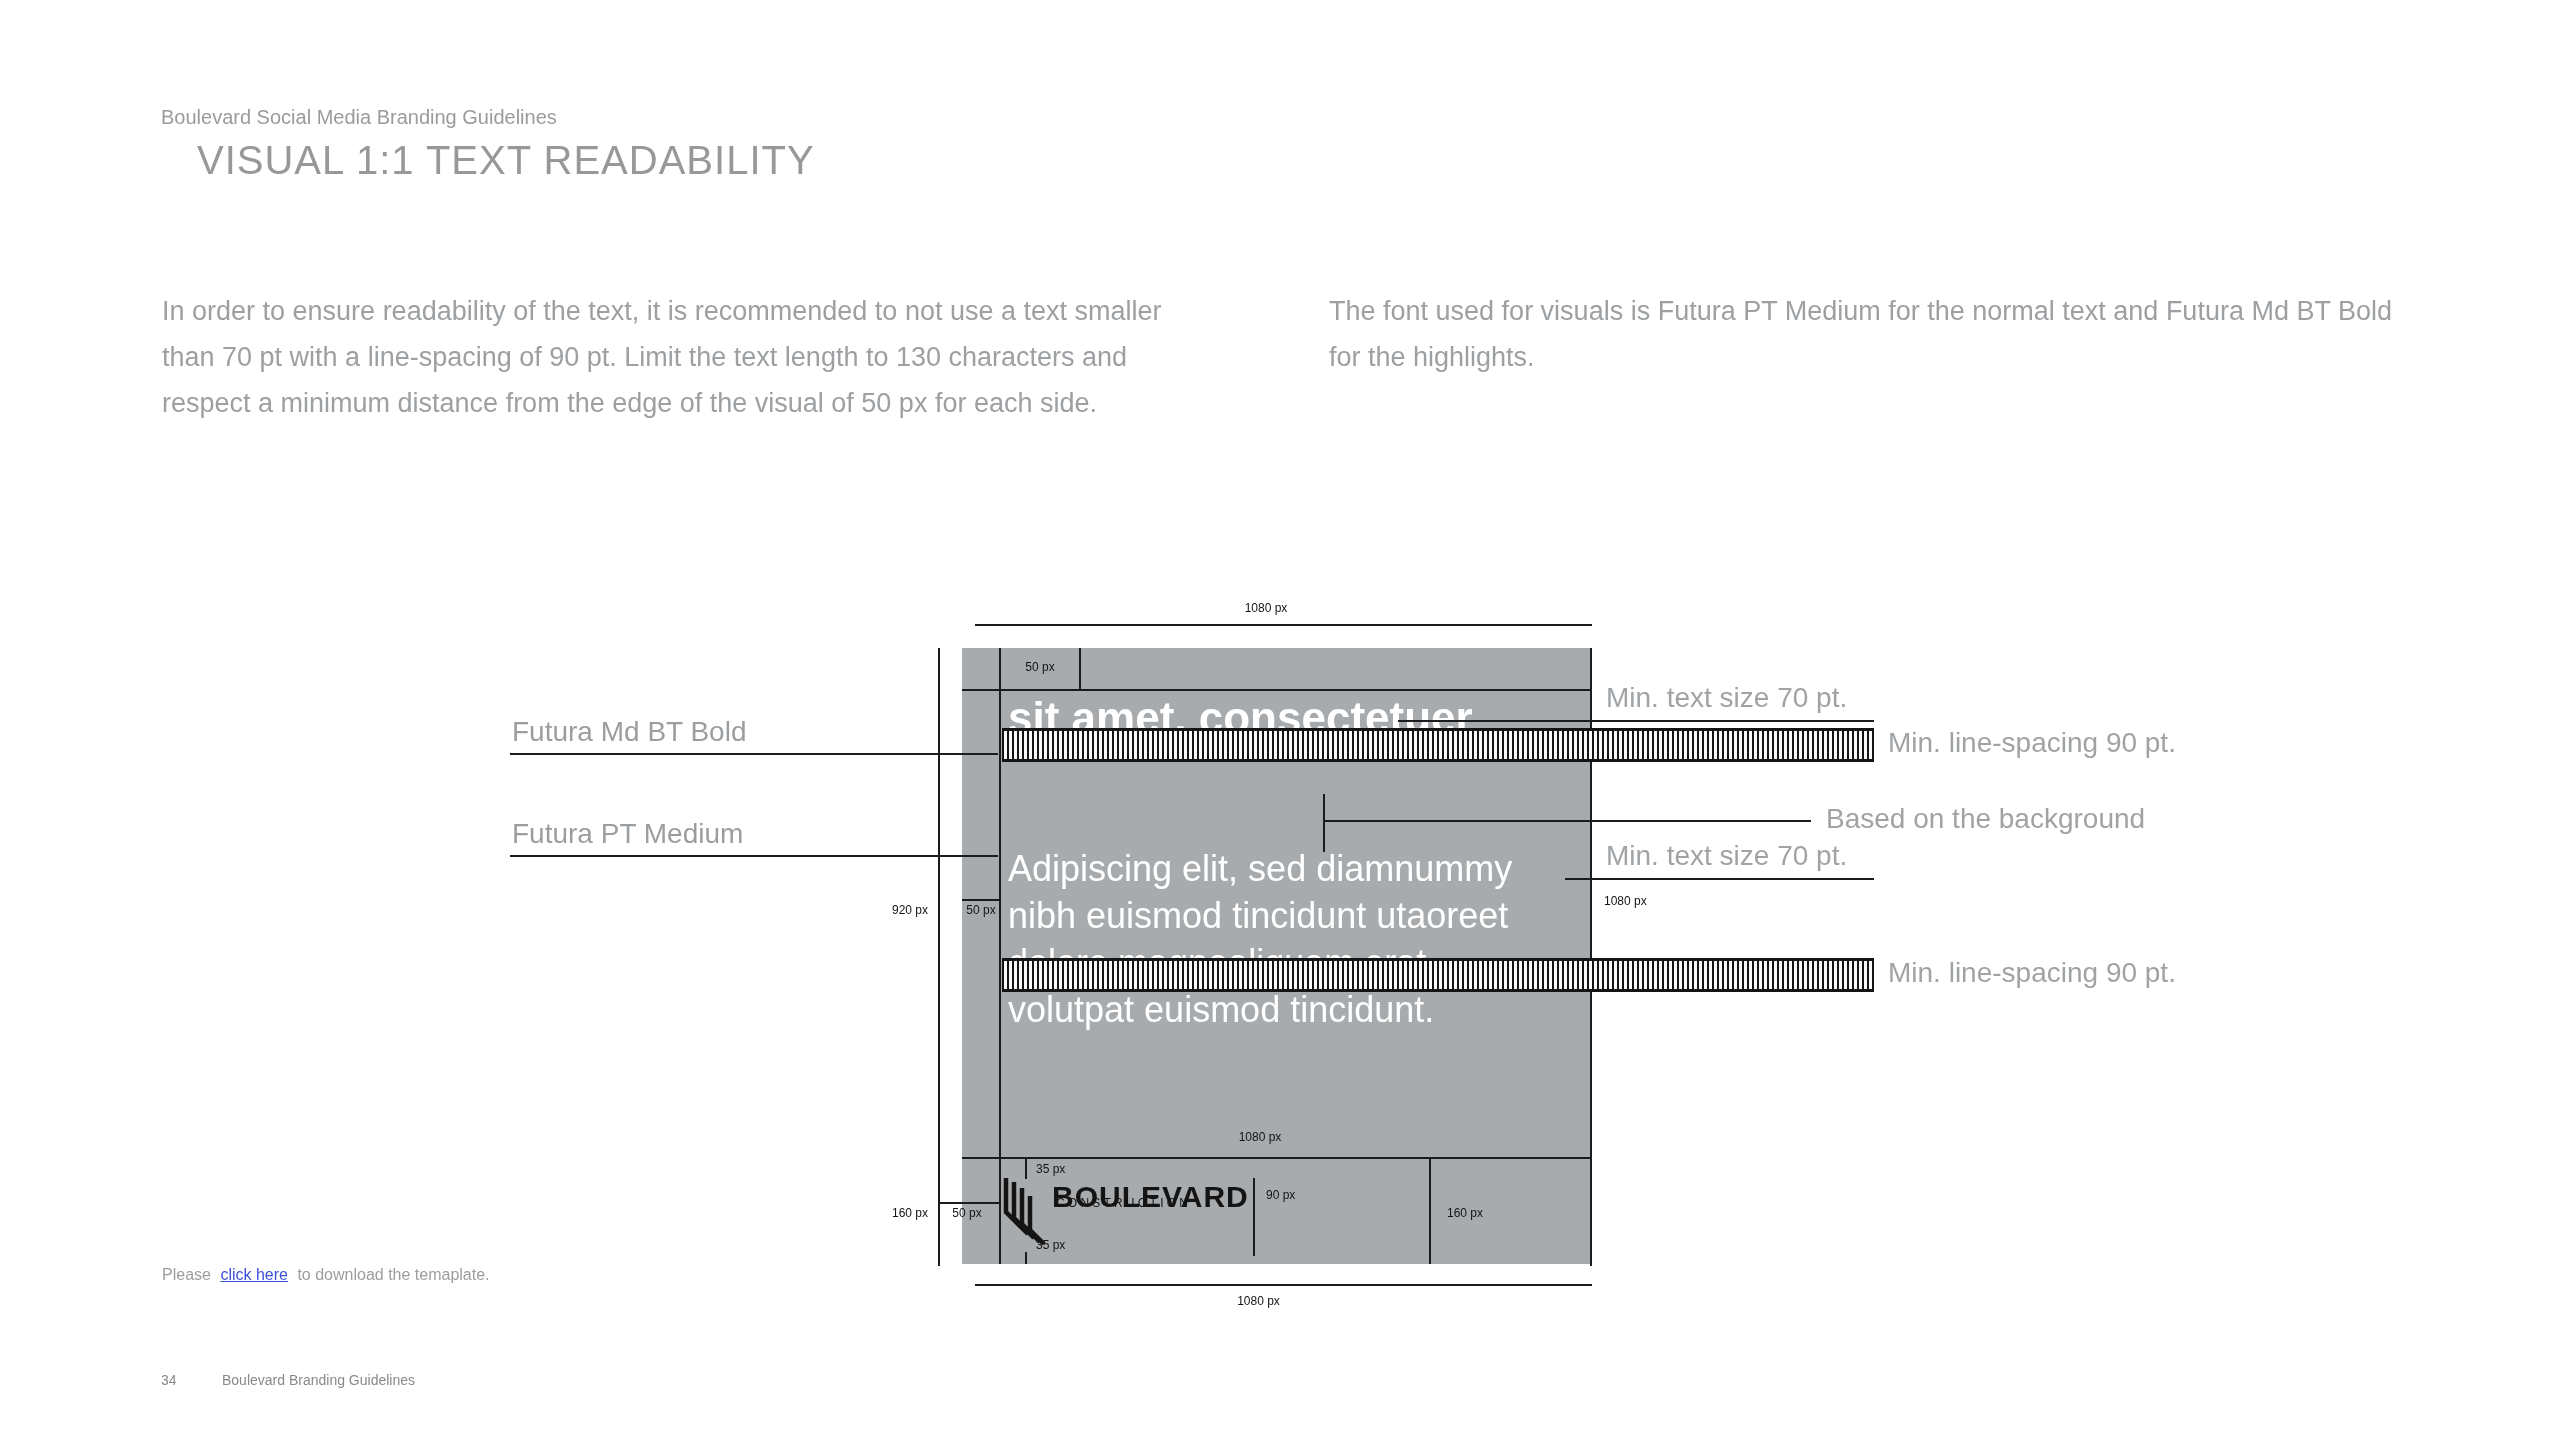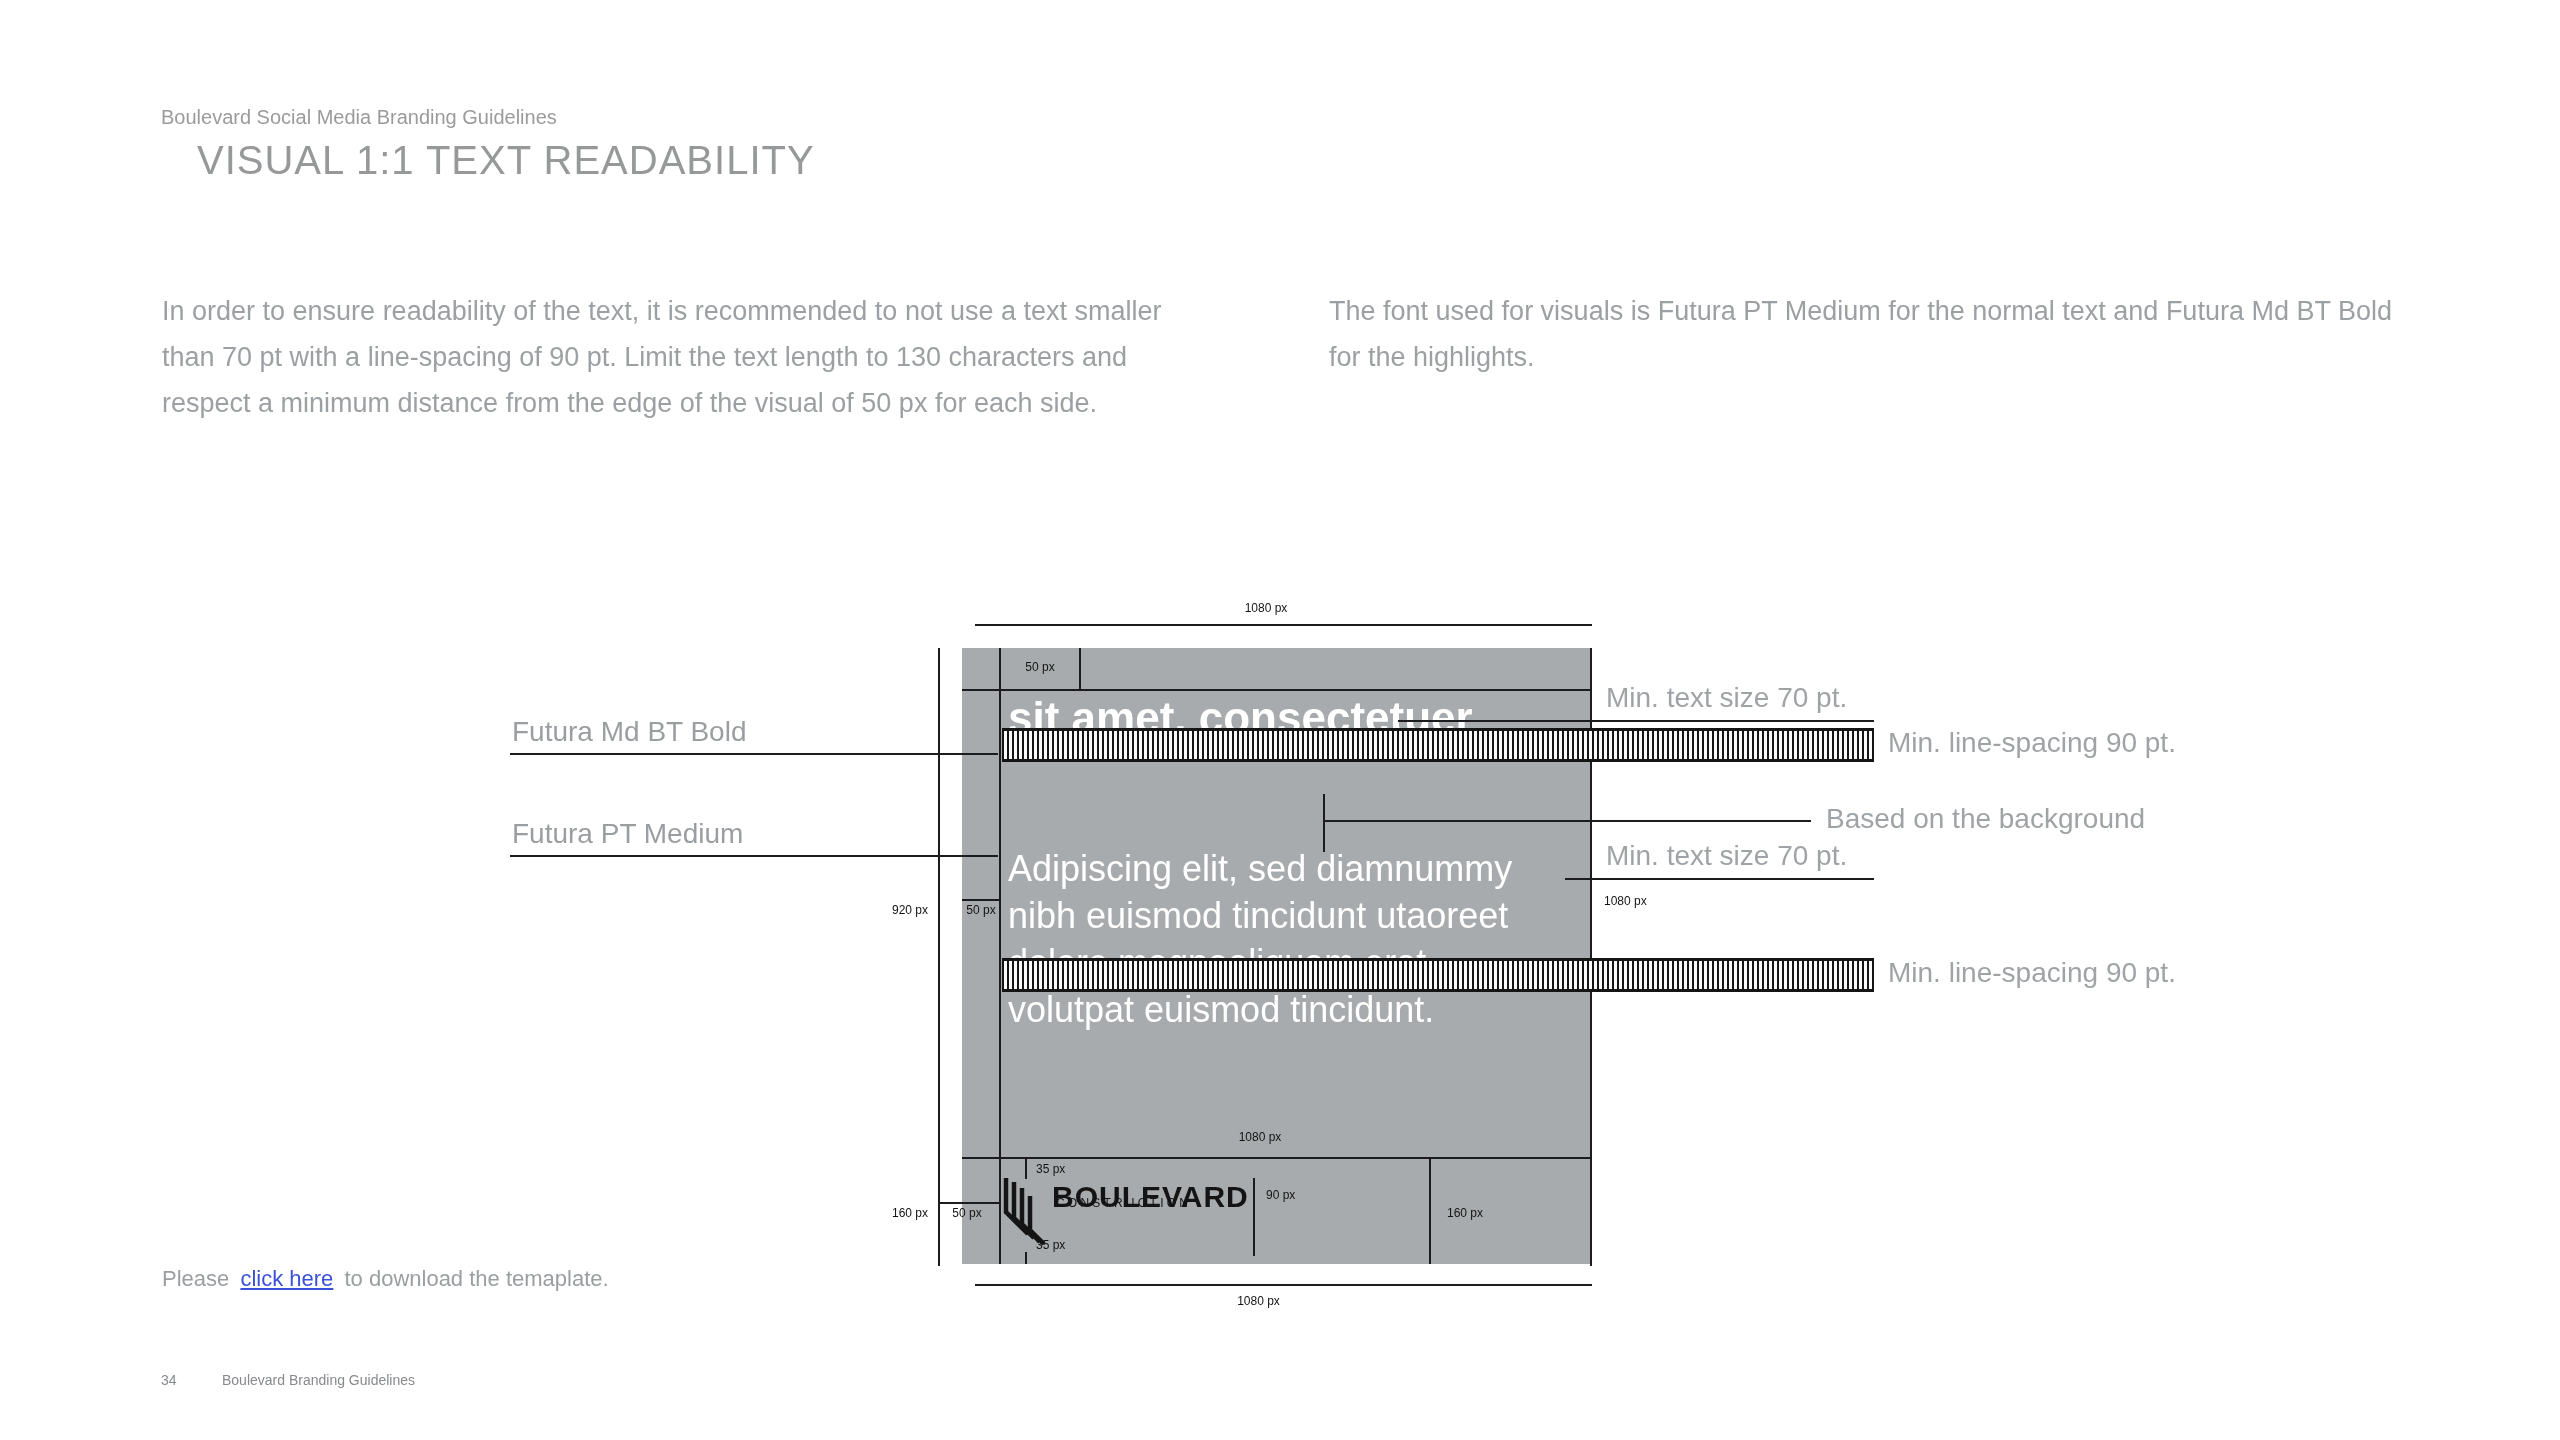--- a/index.html
+++ b/index.html
@@ -19,21 +19,21 @@
   .ann{font-size:28px;color:#a0a3a6;white-space:nowrap;}
   .wtxt{color:#ffffff;white-space:nowrap;}
   .bold-block{left:1008px;top:692px;font-size:44px;font-weight:bold;line-height:52px;}
   .reg-block{left:1008px;top:845px;font-size:36px;line-height:47px;}
   .hatch{height:28px;border-top:3px solid #141414;border-bottom:3px solid #141414;
          background:repeating-linear-gradient(90deg,#141414 0 2px,#fafafa 2px 5px);}
   .ctr{text-align:center;}
   .rgt{text-align:right;}
   .logo-word{left:1052px;top:1180px;font-size:30px;font-weight:bold;color:#141414;letter-spacing:1px;}
   .logo-sub{left:1056px;top:1196px;font-size:12px;color:#141414;letter-spacing:3.2px;}
-  .dl-line{left:162px;top:1266px;font-size:22px;color:#9b9ea1;}
+  .dl-line{left:162px;top:1266px;font-size:16px;color:#9b9ea1;}
   .dl-link{color:#3a50d8;text-decoration:underline;margin:0 5px;}
   .foot{top:1372px;font-size:14px;color:#87898c;}
 </style>
 </head>
 <body>
 
 <div class="canvas">
 
   <div class="abs eyebrow">Boulevard Social Media Branding Guidelines</div>
   <div class="abs page-title">VISUAL 1:1 TEXT READABILITY</div>

